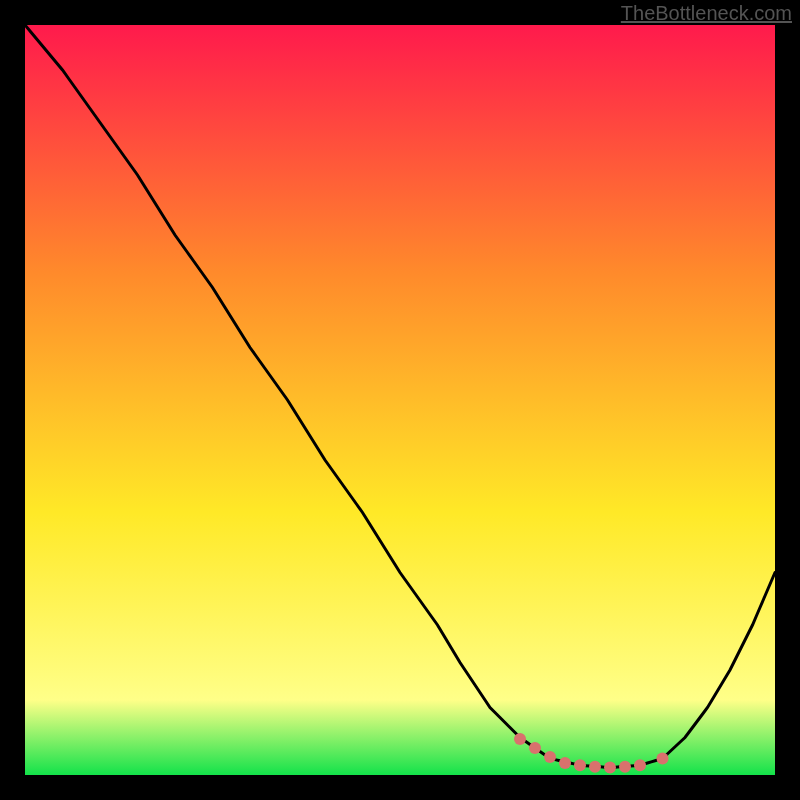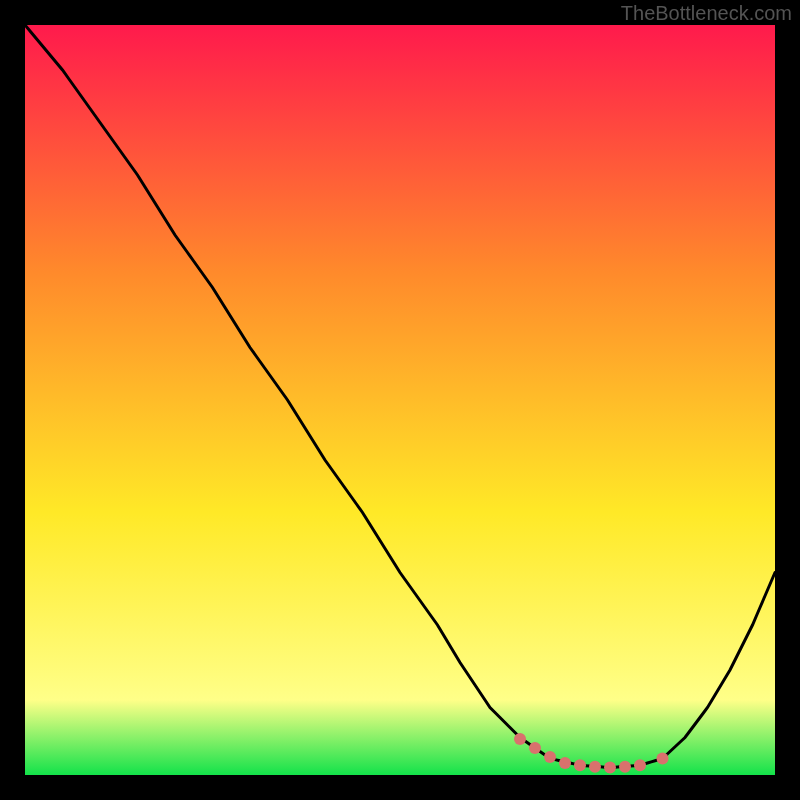--- a/index.html
+++ b/index.html
@@ -17,20 +17,21 @@
     height: 800px;
   }
   .watermark {
     position: absolute;
     top: 2px;
     right: 8px;
     color: #545454;
     font-size: 20px;
     font-weight: 500;
     z-index: 10;
+    text-decoration: underline;
   }
   .plot-area {
     position: absolute;
     left: 25px;
     top: 25px;
     width: 750px;
     height: 750px;
   }
   .plot-area svg {
     display: block;

